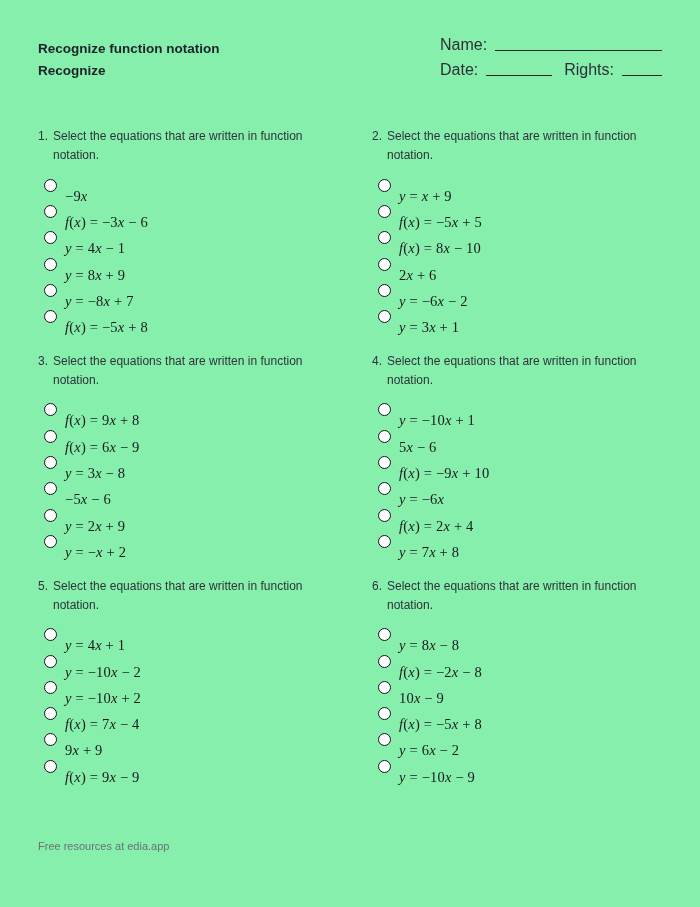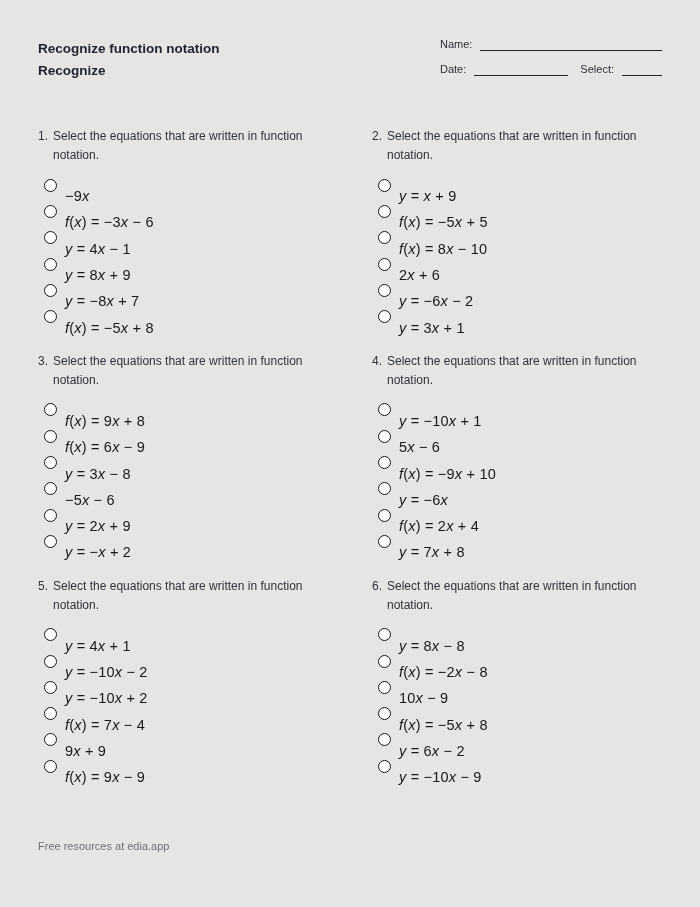--- a/index.html
+++ b/index.html
@@ -1,32 +1,32 @@
 <!DOCTYPE html>
 <html><head>
 <meta charset="utf-8">
 <style>
   html,body{margin:0;padding:0;background:#fff;}
   .page{
     position:relative;
     width:700px;height:907px;
-    background:#e5e5e5;
+    background:#86efac;
     font-family:"Liberation Sans",sans-serif;
     overflow:hidden;
   }
   
   .header{
     position:absolute;top:38px;left:38px;right:38px;
     display:flex;justify-content:space-between;align-items:flex-start;
   }
   .title-block{color:#1e222c;}
   .title-line{
     font-size:13.5px;font-weight:bold;line-height:22px;color:#1e222c;
   }
-  .fields{width:222px;font-size:11px;color:#2c3038;}
+  .fields{width:222px;font-size:16px;color:#2c3038;}
   .field-row{display:flex;align-items:flex-end;margin-bottom:12px;}
   .field-row:last-child{margin-bottom:16px;}
   .field-label{margin-right:8px;line-height:13px;}
   .field-line{border-bottom:1.4px solid #20242b;height:12px;}
   .line-grow{flex:1;}
   .line-short{width:40px;}
   .period-label{margin-left:12px;}
   
   .questions{
     position:absolute;top:127px;left:38px;
@@ -42,21 +42,21 @@
   .qtext{flex:1;max-width:272px;}
   .option{
     display:flex;align-items:center;height:26.3px;
   }
   .radio{
     width:11px;height:11px;border:1.3px solid #15171b;border-radius:50%;
     margin-left:6px;flex:none;background:#fff;
   }
   .eq{
     margin-left:8px;
-    font-family:Liberation Sans, sans-serif;
+    font-family:Liberation Serif, serif;
     font-size:14.5px;color:#17191d;
     letter-spacing:0.2px;
     white-space:nowrap;
     margin-top:22px;
   }
   .eq i{font-style:italic;}
   
   .footer{
     position:absolute;left:38px;top:839px;
     font-size:11px;line-height:15.5px;color:#6b7076;
@@ -73,21 +73,21 @@
       <div class="title-line">Recognize</div>
     </div>
     <div class="fields">
       <div class="field-row">
         <span class="field-label">Name:</span>
         <span class="field-line line-grow"></span>
       </div>
       <div class="field-row">
         <span class="field-label">Date:</span>
         <span class="field-line line-grow"></span>
-        <span class="field-label period-label">Select:</span>
+        <span class="field-label period-label">Rights:</span>
         <span class="field-line line-short"></span>
       </div>
     </div>
   </div>
 
   <div class="questions" id="questions">
       <div class="question">
         <div class="prompt">
           <span class="qnum">1.</span>
           <span class="qtext">Select the equations that are written in function notation.</span>

